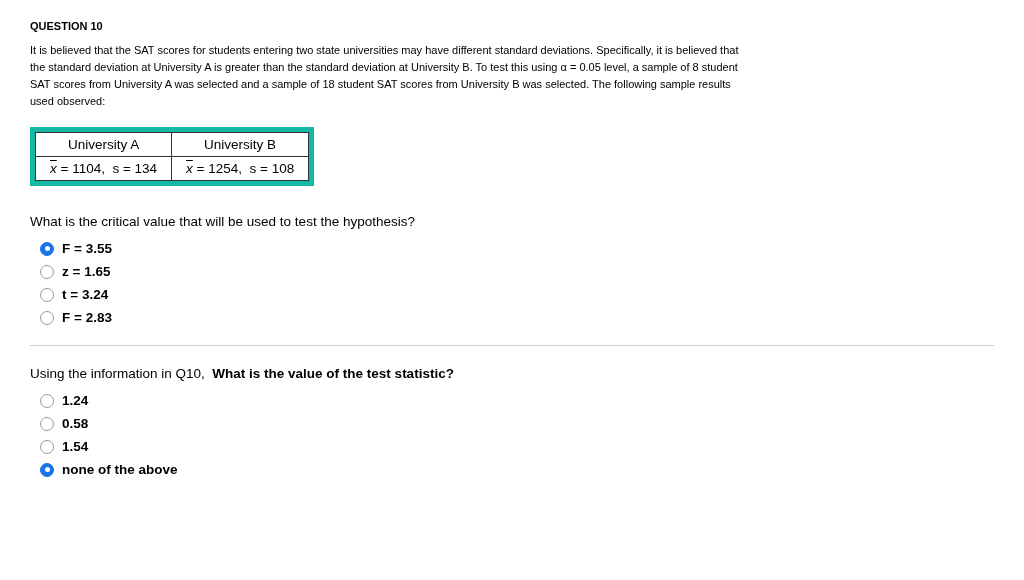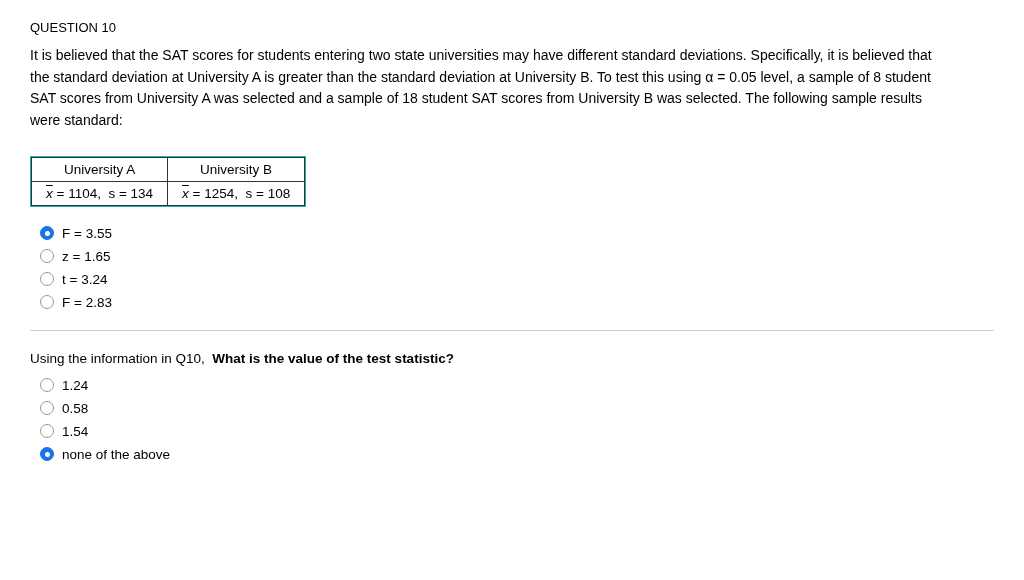--- a/index.html
+++ b/index.html
@@ -11,33 +11,33 @@
       width: 1024px;
       min-height: 580px;
     }
     .page {
       padding: 20px 30px;
     }
     .question-block {
       margin-bottom: 10px;
     }
     .question-title {
-      font-weight: normal;
-      font-size: 13px;
+      font-weight: bold;
+      font-size: 11px;
       margin-bottom: 10px;
     }
     .question-text {
-      font-size: 14px;
+      font-size: 11px;
       line-height: 1.55;
-      margin-bottom: 24px;
+      margin-bottom: 17px;
     }
     .table-container {
       display: inline-block;
-      border: 1px solid #14b8a6;
-      margin-bottom: 16px;
+      border: 5px solid #14b8a6;
+      margin-bottom: 25px;
     }
     .table-container table {
       border-collapse: collapse;
     }
     .table-container th {
       border: 1px solid #333;
       padding: 4px 18px;
       font-weight: normal;
       font-size: 13.5px;
       text-align: center;
@@ -48,20 +48,21 @@
       font-size: 13.5px;
       text-align: left;
     }
     .sub-question {
       font-size: 13.5px;
       margin-bottom: 12px;
     }
     .options-list {
       list-style: none;
       margin-left: 10px;
+      font-weight: bold;
     }
     .options-list li {
       display: flex;
       align-items: center;
       margin-bottom: 8px;
       font-size: 13.5px;
     }
     .radio-circle {
       width: 14px;
       height: 14px;
@@ -100,21 +101,21 @@
 
 <div class="page">
 
   <div class="question-block">
     <div class="question-title">QUESTION 10</div>
 
     <div class="question-text">
       <span>It is believed that the SAT scores for students entering two state universities may have different standard deviations.  Specifically, it is believed that</span><br>
       <span>the standard deviation at University A is greater than the standard deviation at University B.   To test this using α = 0.05 level, a sample of 8 student</span><br>
       <span>SAT scores from University A was selected and a sample of 18 student SAT scores from University B was selected.  The following sample results</span><br>
-      <span>were standard:</span>
+      <span>used observed:</span>
     </div>
 
     <div class="table-container">
       <table>
         <thead>
           <tr>
             <th>University A</th>
             <th>University B</th>
           </tr>
         </thead>
@@ -124,20 +125,21 @@
               <span class="x-bar">x</span> = 1104,&nbsp; s = 134
             </td>
             <td>
               <span class="x-bar">x</span> = 1254,&nbsp; s = 108
             </td>
           </tr>
         </tbody>
       </table>
     </div>
 
+    <div class="sub-question">What is the critical value that will be used to test the hypothesis?</div>
 
     <ul class="options-list">
       <li>
         <div class="radio-circle selected"></div>
         <span>F = 3.55</span>
       </li>
       <li>
         <div class="radio-circle"></div>
         <span>z = 1.65</span>
       </li>

